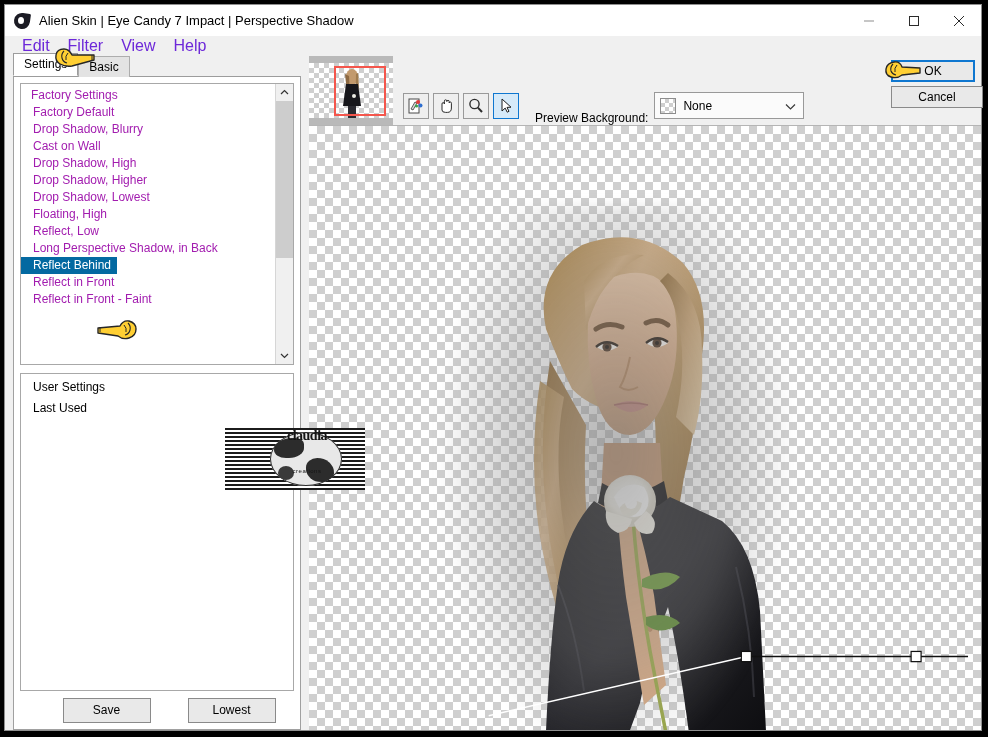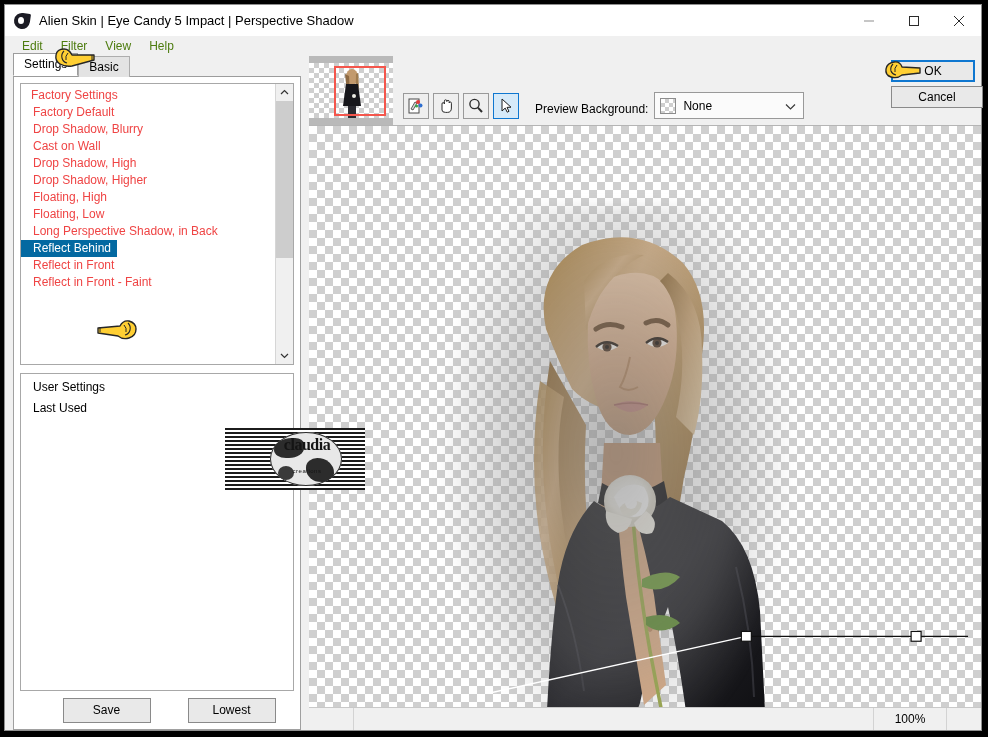--- a/index.html
+++ b/index.html
@@ -21,21 +21,21 @@
         background:#ffffff;border-radius:50%;}
   #title-text{font-size:13px;color:#000;white-space:nowrap;}
   #win-controls{margin-left:auto;display:flex;height:31px;}
   .wbtn{width:45px;height:31px;display:flex;align-items:center;justify-content:center;
         background:#ffffff;}
   .wbtn svg{display:block;}
 
   
   #menubar{height:20px;background:#f0f0f0;display:flex;align-items:center;
            padding-left:8px;flex:0 0 auto;position:relative;}
-  .menu-item{padding:2px 9px;font-size:12px;color:#4d7c0f;}
+  .menu-item{padding:2px 9px;font-size:16px;color:#6d28d9;}
 
   
   #body{flex:1 1 auto;display:flex;min-height:0;position:relative;background:#f0f0f0;}
 
   
   #left{width:304px;flex:0 0 304px;display:flex;flex-direction:column;
         background:#f0f0f0;position:relative;}
   #tabstrip{height:20px;display:flex;align-items:flex-end;padding-left:8px;
             position:relative;z-index:3;}
   .tab{padding:3px 10px 3px 10px;font-size:12px;border:1px solid #adadad;
@@ -45,21 +45,21 @@
   #left-inner{flex:1 1 auto;margin:0 8px 0 8px;background:#ffffff;
               border:1px solid #a0a0a0;border-top:1px solid #9c9c9c;
               display:flex;flex-direction:column;min-height:0;position:relative;}
 
   
   #preset-list{height:280px;flex:0 0 280px;margin:6px 6px 0 6px;
                border:1px solid #a8a8a8;background:#ffffff;
                display:flex;position:relative;overflow:hidden;}
   #preset-items{flex:1 1 auto;padding:3px 0 0 0;overflow:hidden;}
   .preset{height:17px;line-height:17px;padding-left:12px;font-size:12px;
-          white-space:nowrap;color:#ef4444;}
+          white-space:nowrap;color:#a21caf;}
   .preset.group{padding-left:10px;}
   .preset.selected{background:#0369a1;color:#ffffff;display:inline-block;
                    padding-right:6px;padding-left:12px;}
   .preset-row-sel{height:17px;}
   #preset-scroll{width:17px;flex:0 0 17px;background:#f0f0f0;
                  border-left:1px solid #d6d6d6;display:flex;flex-direction:column;}
   .sb-arrow{height:17px;display:flex;align-items:center;justify-content:center;
             background:#f0f0f0;}
   .sb-track{flex:1 1 auto;position:relative;background:#f0f0f0;}
   .sb-thumb{position:absolute;left:0;right:0;top:0;height:64%;background:#cdcdcd;}
@@ -82,22 +82,22 @@
              background:repeating-linear-gradient(to bottom,#1c1c1c 0 2px,#ffffff 2px 4px);}
   #watermark .globe{position:absolute;left:45px;top:4px;width:72px;height:54px;
              border-radius:50%;background:#e8e8e8;overflow:hidden;
              box-shadow:0 0 0 1px #2a2a2a inset;}
   #watermark .globe .c1{position:absolute;left:4px;top:6px;width:30px;height:20px;
              background:#2c2c2c;border-radius:60% 30% 50% 40%;}
   #watermark .globe .c2{position:absolute;left:36px;top:26px;width:28px;height:24px;
              background:#2c2c2c;border-radius:40% 60% 35% 55%;}
   #watermark .globe .c3{position:absolute;left:8px;top:34px;width:16px;height:14px;
              background:#3a3a3a;border-radius:50%;}
-  #watermark .wtext{position:absolute;left:44px;top:8px;width:76px;text-align:center;
-             font-family:"Liberation Serif", serif;font-size:16px;font-weight:bold;
+  #watermark .wtext{position:absolute;left:44px;top:0;width:76px;text-align:center;
+             font-family:"Liberation Serif", serif;font-size:14px;font-weight:bold;
              color:#141414;letter-spacing:-0.5px;}
   #watermark .wsub{position:absolute;left:44px;top:40px;width:76px;text-align:center;
              font-size:6px;color:#141414;letter-spacing:0.5px;}
 
   
   #right{flex:1 1 auto;display:flex;flex-direction:column;min-width:0;
          background:#f0f0f0;position:relative;}
   #toolbar{height:69px;flex:0 0 69px;display:flex;align-items:flex-end;
            position:relative;background:#f0f0f0;}
 
@@ -106,21 +106,21 @@
   #navigator .nchk{position:absolute;left:0;top:7px;width:84px;height:55px;}
   #nav-thumb-img{position:absolute;left:28px;top:12px;width:30px;height:52px;}
   #nav-view{position:absolute;left:25px;top:10px;width:52px;height:50px;
             border:2px solid #f4564c;box-sizing:border-box;}
 
   #tools{display:flex;gap:4px;margin-left:10px;margin-bottom:6px;}
   .tool{width:24px;height:24px;border:1px solid #9a9a9a;background:#efefef;
         display:flex;align-items:center;justify-content:center;}
   .tool.active{border:1px solid #0f77d0;background:#d6eaf9;}
 
-  #pvbg-label{margin-left:16px;margin-bottom:9px;font-size:12px;white-space:nowrap;}
+  #pvbg-label{margin-left:16px;font-size:12px;white-space:nowrap;}
   #pvbg-select{margin-left:6px;margin-bottom:6px;width:148px;height:25px;
                border:1px solid #999999;background:#fbfbfb;display:flex;
                align-items:center;position:relative;}
   #pvbg-swatch{width:16px;height:16px;margin-left:5px;flex:0 0 16px;
                border:1px solid #8d8d8d;box-sizing:border-box;}
   #pvbg-text{margin-left:7px;font-size:12px;}
   #pvbg-arrow{position:absolute;right:7px;top:7px;}
 
   #ok-group{position:absolute;right:6px;top:4px;width:84px;}
   #ok-btn{width:84px;height:22px;border:2px solid #0f77d0;background:#e9e9e9;
@@ -166,21 +166,21 @@
 </head>
 <body>
 
 <div id="window">
 
   <div id="titlebar">
     <div id="app-icon">
       <div class="drop"></div>
         <div class="hl"></div>
     </div>
-    <span id="title-text">Alien Skin | Eye Candy 5 Impact | Perspective Shadow</span>
+    <span id="title-text">Alien Skin | Eye Candy 7 Impact | Perspective Shadow</span>
     <div id="win-controls">
       <div class="wbtn">
         <svg width="12" height="12" viewBox="0 0 12 12">
             <line x1="1" y1="6" x2="11" y2="6" stroke="#8d8d8d" stroke-width="1"></line>
           </svg>
       </div>
       <div class="wbtn">
         <svg width="12" height="12" viewBox="0 0 12 12">
             <rect x="1.5" y="1.5" width="9" height="9" fill="none" stroke="#2b2b2b" stroke-width="1"></rect>
           </svg>
@@ -213,22 +213,23 @@
       <div id="left-inner">
 
         <div id="preset-list">
           <div id="preset-items">
             <div class="preset group">Factory Settings</div>
             <div class="preset">Factory Default</div>
             <div class="preset">Drop Shadow, Blurry</div>
             <div class="preset">Cast on Wall</div>
             <div class="preset">Drop Shadow, High</div>
             <div class="preset">Drop Shadow, Higher</div>
+            <div class="preset">Drop Shadow, Lowest</div>
             <div class="preset">Floating, High</div>
-            <div class="preset">Floating, Low</div>
+            <div class="preset">Reflect, Low</div>
             <div class="preset">Long Perspective Shadow, in Back</div>
             <div class="preset-row-sel"><span class="preset selected">Reflect Behind</span></div>
             <div class="preset">Reflect in Front</div>
             <div class="preset">Reflect in Front - Faint</div>
           </div>
           <div id="preset-scroll">
             <div class="sb-arrow">
               <svg width="9" height="7" viewBox="0 0 9 7">
                   <polyline points="1,5 4.5,1.5 8,5" fill="none" stroke="#333" stroke-width="1.2"></polyline>
                 </svg>
@@ -417,26 +418,20 @@
         </div>
 
         <svg id="handle-line" viewBox="0 0 673 592" preserveAspectRatio="none">
           <line x1="438" y1="520" x2="660" y2="520" stroke="#101010" stroke-width="1.4"></line>
           <line x1="180" y1="578" x2="438" y2="520" stroke="#ffffff" stroke-width="1.4"></line>
           <rect x="433" y="515" width="10" height="10" fill="#ffffff" stroke="#101010" stroke-width="1.2"></rect>
           <rect x="603" y="515" width="10" height="10" fill="#ffffff" stroke="#101010" stroke-width="1.2"></rect>
         </svg>
       </div>
 
-      <div id="statusbar">
-        <div id="status-left"></div>
-        <div id="status-mid"></div>
-        <div id="status-zoom">100%</div>
-        <div id="status-end"></div>
-      </div>
     </div>
 
     <div id="watermark">
       <div class="globe">
         <div class="c1"></div>
           <div class="c2"></div>
           <div class="c3"></div>
       </div>
       <div class="wtext">claudia</div>
       <div class="wsub">creations</div>

